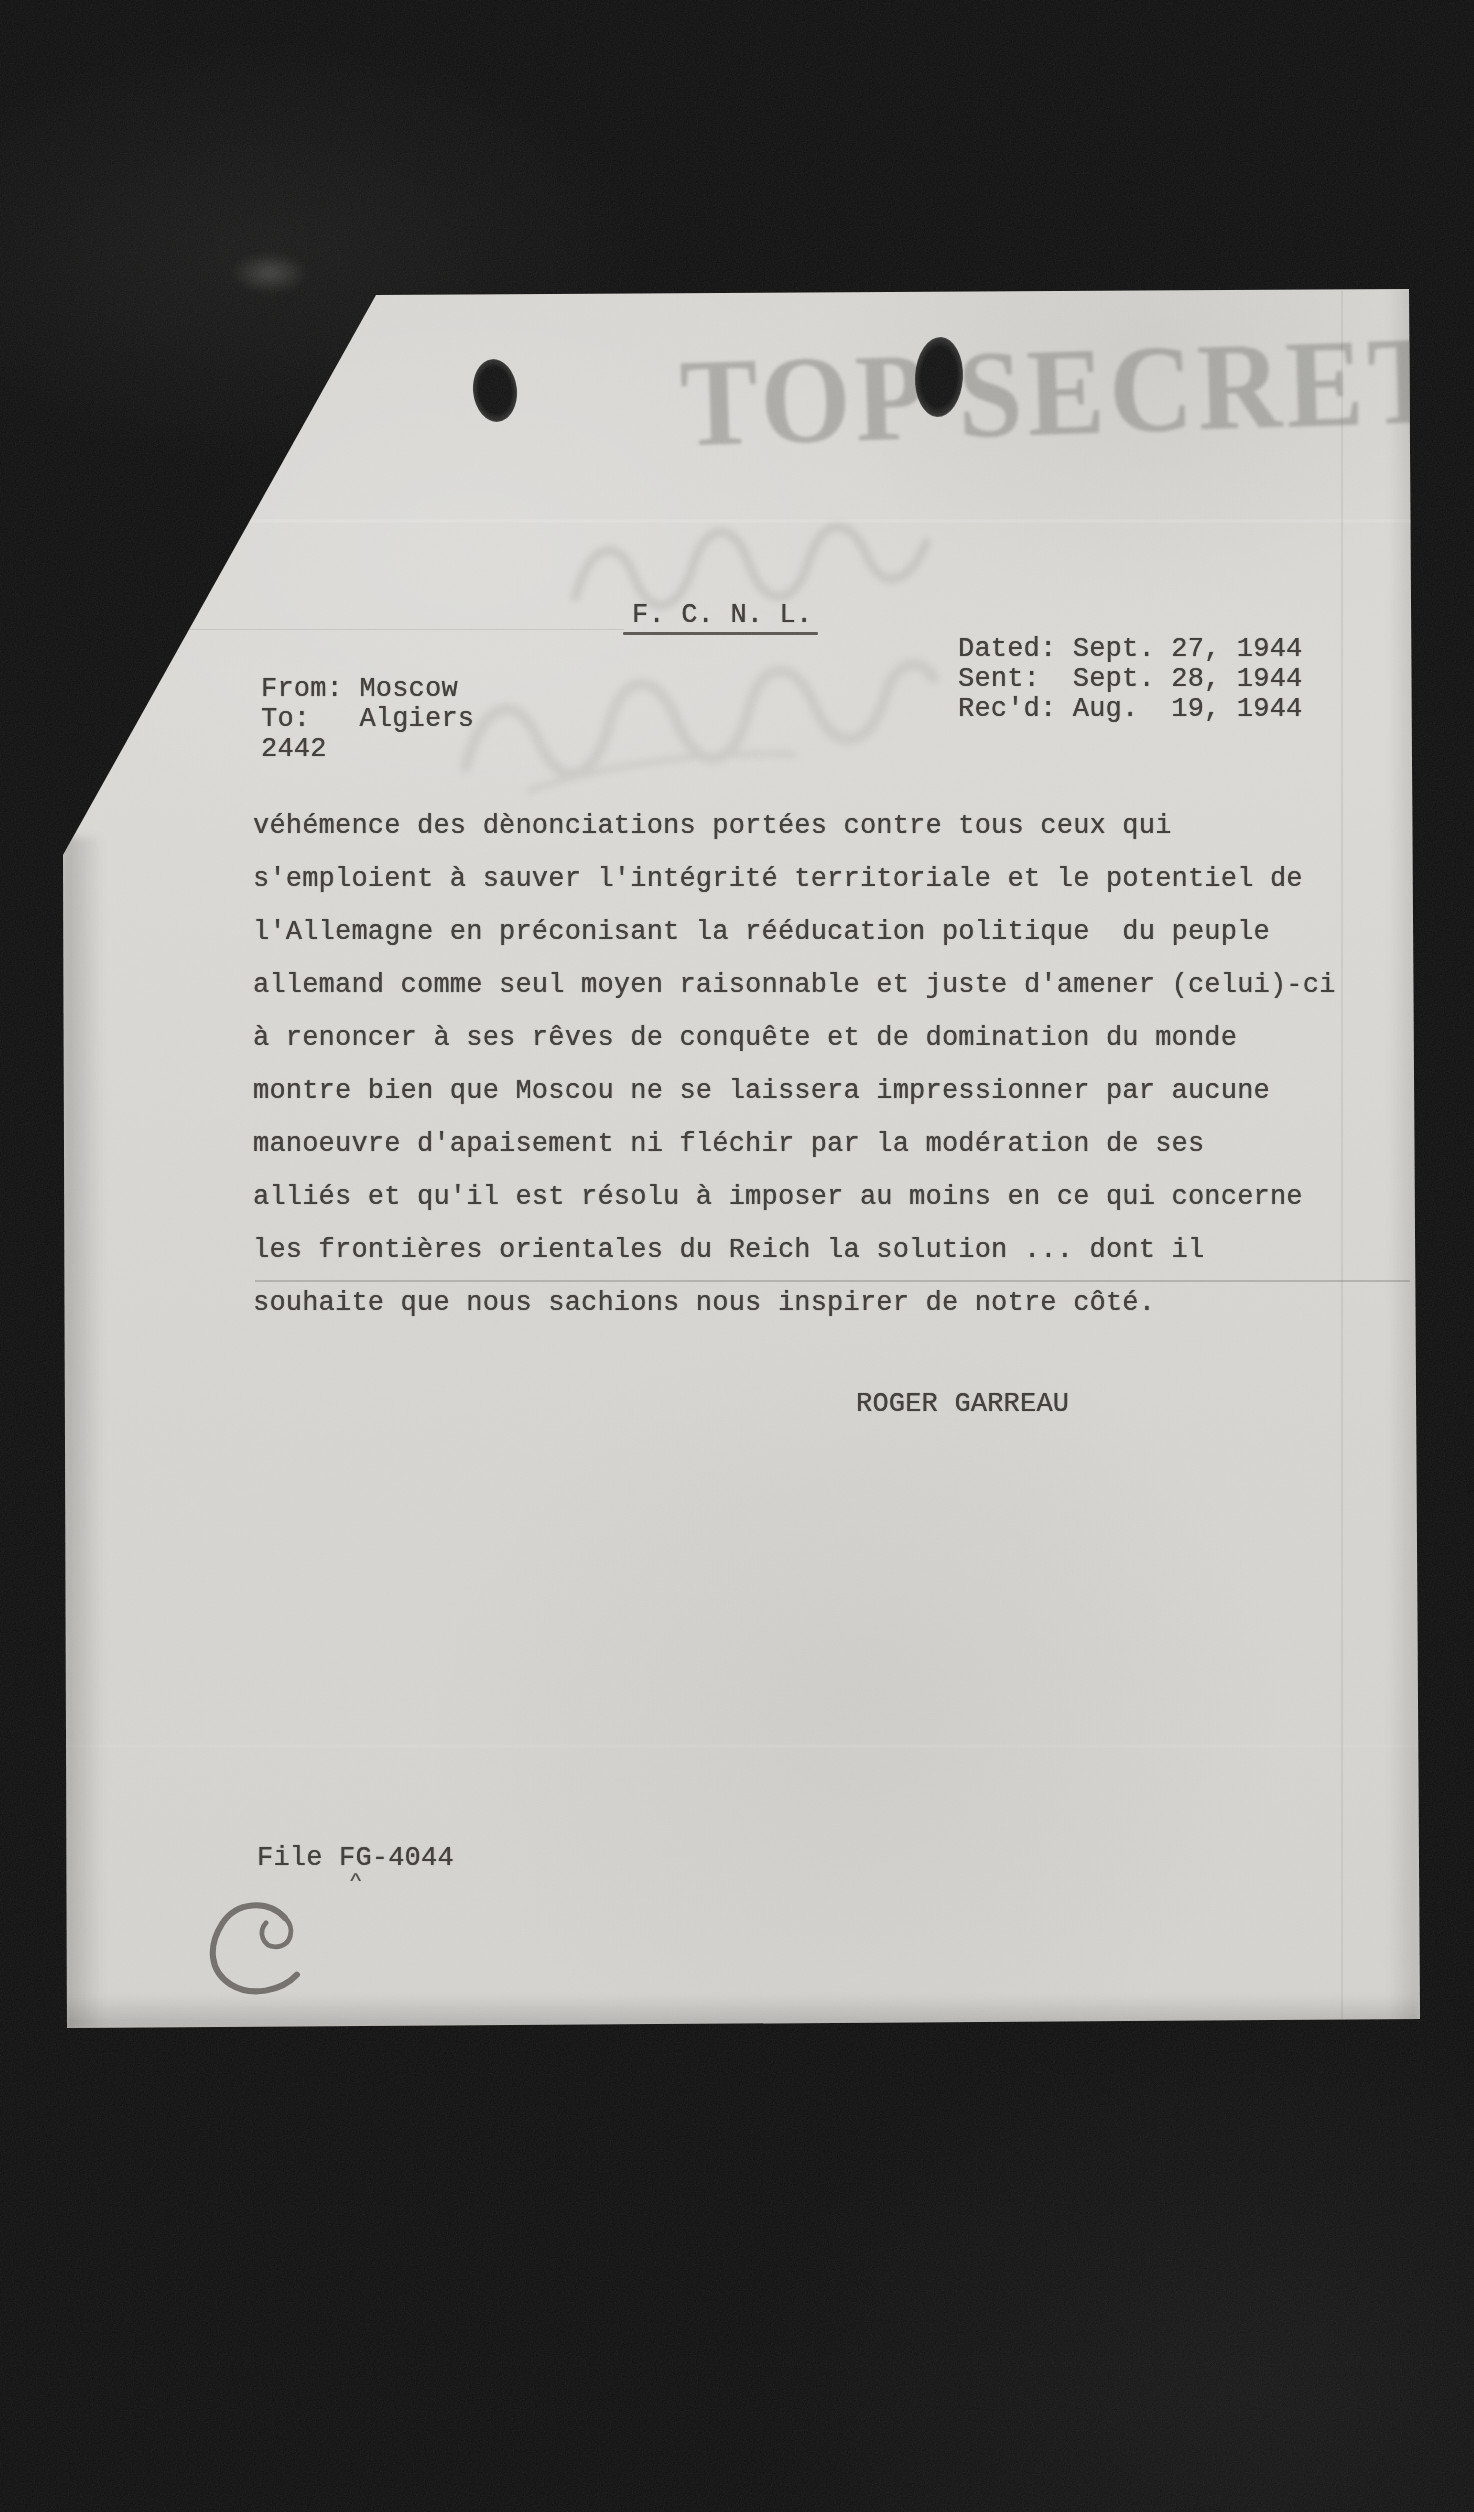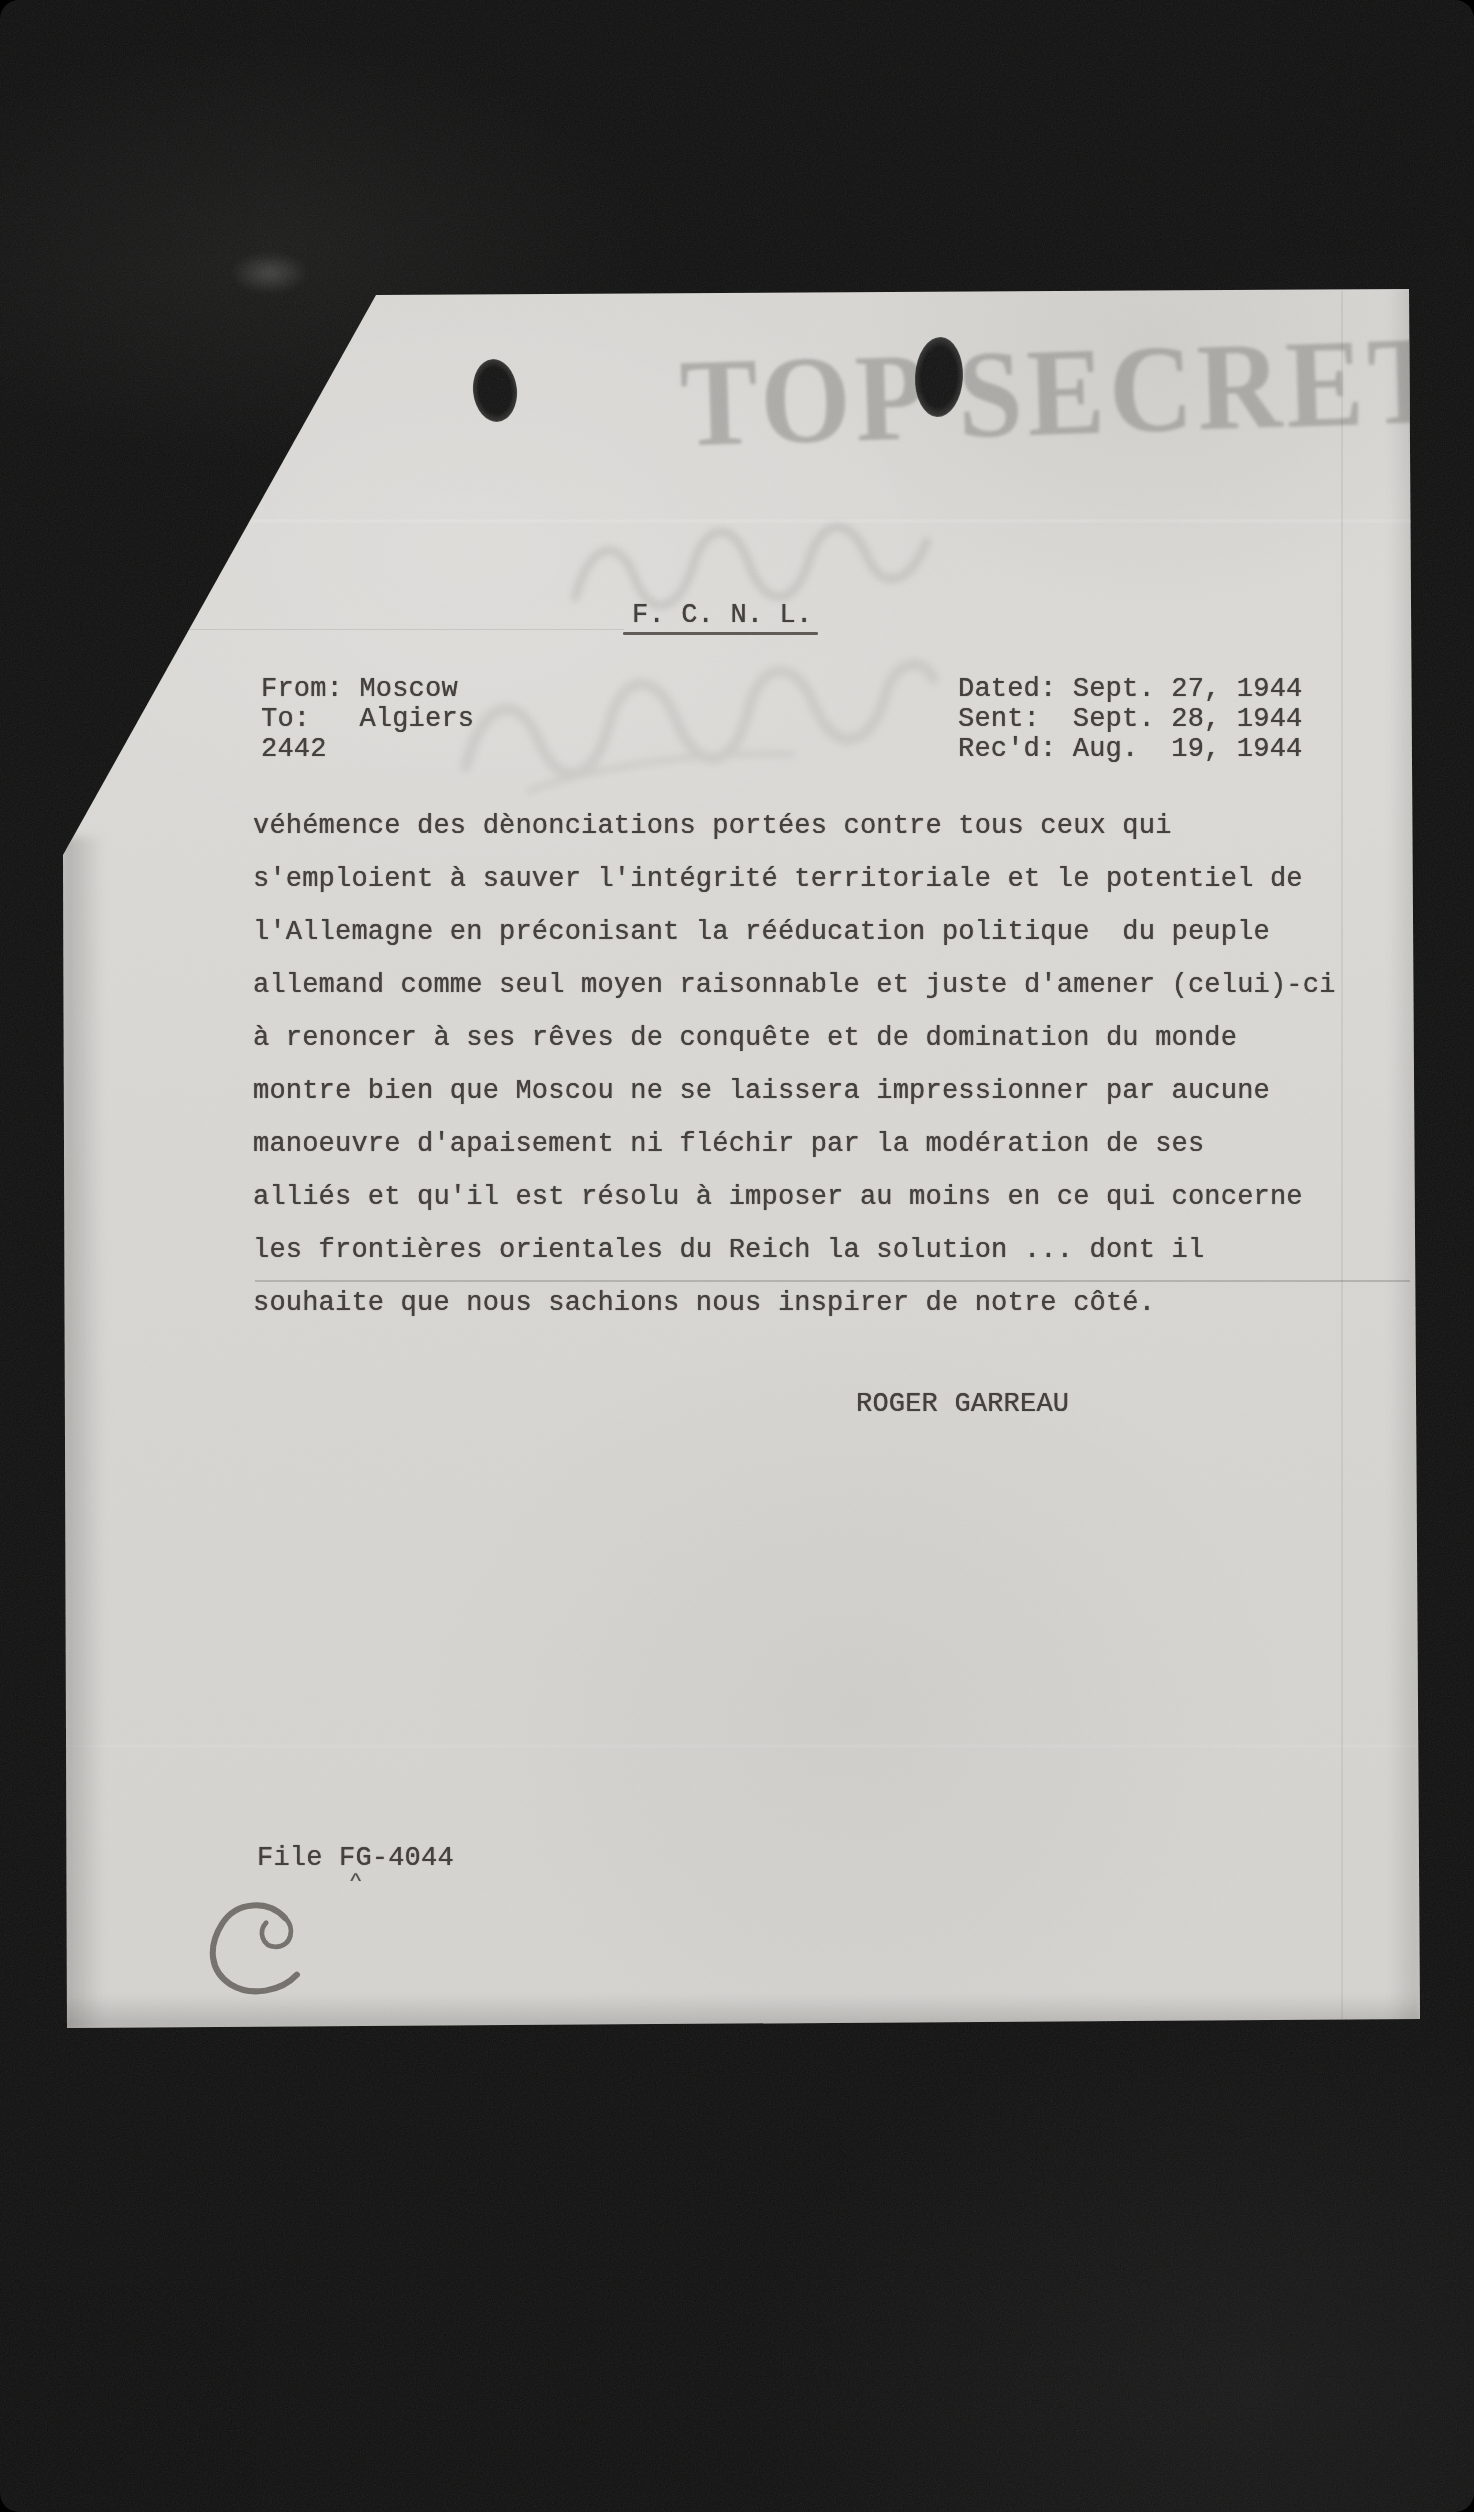--- a/index.html
+++ b/index.html
@@ -3,21 +3,20 @@
 <meta charset="utf-8">
 <style>
   html,body{margin:0;padding:0;background:#000;}
   #canvas{
     position:relative;width:1474px;height:2512px;overflow:hidden;
     background:
       radial-gradient(546px 303px at 18% 10%, rgba(70,70,68,.18), transparent 70%),
       radial-gradient(727px 546px at 85% 95%, rgba(40,40,40,.25), transparent 70%),
       #070707;
     font-family:"Liberation Mono","DejaVu Sans Mono",monospace;
-    border-radius:19px;
   }
   
   .page{
     position:absolute;left:0;top:0;width:1474px;height:2512px;
     clip-path:polygon(376px 295px,1409px 289px,1420px 2019px,67px 2028px,63px 855px);
     background:
       radial-gradient(788px 546px at 32% 22%, rgba(255,255,255,.10), transparent 62%),
       radial-gradient(546px 424px at 78% 14%, rgba(118,116,112,.10), transparent 60%),
       radial-gradient(667px 606px at 58% 68%, rgba(122,120,116,.08), transparent 65%),
       radial-gradient(485px 364px at 12% 88%, rgba(255,255,255,.07), transparent 60%),
@@ -93,21 +92,21 @@
     </svg>
     <svg class="ghost" style="left:449px;top:652px;opacity:.16;filter:blur(3.6px);transform:rotate(-6deg);" width="497" height="133" viewBox="0 0 820 220">
       <path d="M20 150 C60 40 120 35 145 120 C170 205 230 200 265 100 C295 25 350 20 375 110 C400 200 460 205 495 105 C525 25 580 25 605 110 C630 195 690 190 725 100 C745 50 790 45 805 85" fill="none" stroke="#77756f" stroke-width="18" stroke-linecap="round"></path>
       <path d="M120 200 C240 170 420 165 560 185" fill="none" stroke="#7c7a74" stroke-width="10" stroke-linecap="round"></path>
     </svg>
 
     <div class="typed heading" style="left:632px;top:600px;">F. C. N. L.</div>
     <div class="heading-underline"></div>
 
     <div class="typed meta" style="left:261px;top:674px;"><div>From: Moscow</div><div>To:   Algiers</div><div>2442</div></div>
-    <div class="typed meta" style="left:958px;top:674px;"><div>Dated: Sept. 27, 1944</div><div>Sent:  Sept. 28, 1944</div><div>Rec'd: Aug.  19, 1944</div></div>
+    <div class="typed meta" style="left:958px;top:634px;"><div>Dated: Sept. 27, 1944</div><div>Sent:  Sept. 28, 1944</div><div>Rec'd: Aug.  19, 1944</div></div>
 
     <div class="typed body-lines" style="left:253px;top:811px;"><div>véhémence des dènonciations portées contre tous ceux qui</div><div>s'emploient à sauver l'intégrité territoriale et le potentiel de</div><div>l'Allemagne en préconisant la rééducation politique  du peuple</div><div>allemand comme seul moyen raisonnable et juste d'amener (celui)-ci</div><div>à renoncer à ses rêves de conquête et de domination du monde</div><div>montre bien que Moscou ne se laissera impressionner par aucune</div><div>manoeuvre d'apaisement ni fléchir par la modération de ses</div><div>alliés et qu'il est résolu à imposer au moins en ce qui concerne</div><div>les frontières orientales du Reich la solution ... dont il</div><div>souhaite que nous sachions nous inspirer de notre côté.</div></div>
 
     <div class="typed" style="left:856px;top:1389px;">ROGER GARREAU</div>
 
     <div class="typed" style="left:257px;top:1843px;font-family:Liberation Mono, monospace;">File FG-4044</div>
     <div class="typed caret-mark">^</div>
 
     <div class="c-wrap">
       <span class="bound-hidden">C</span>

